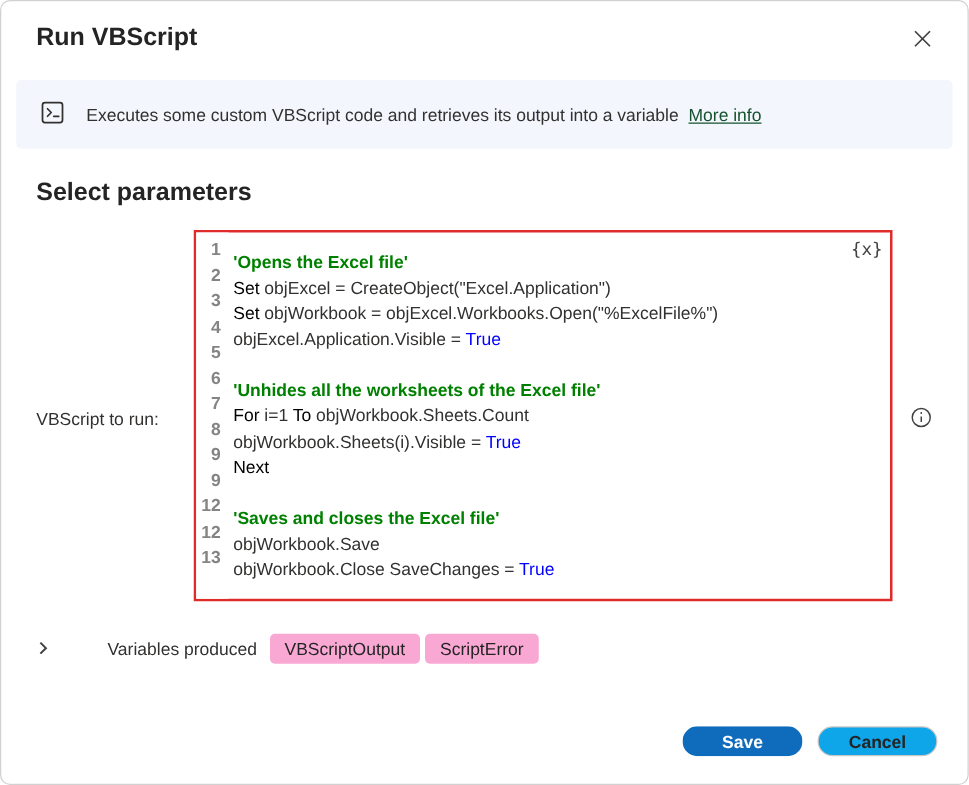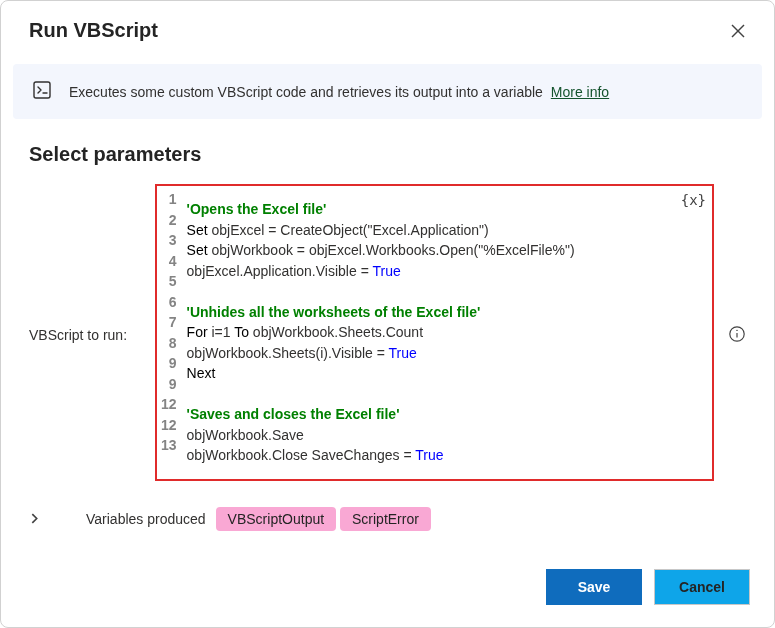--- a/index.html
+++ b/index.html
@@ -148,22 +148,22 @@
     }
     .footer {
       margin-top: auto;
       display: flex;
       justify-content: flex-end;
       gap: 12px;
       padding: 18px 24px 22px 24px;
     }
     .btn {
       min-width: 96px;
-      height: 36px;
-      border-radius: 0;
+      height: 24px;
+      border-radius: 12px;
       font-size: 14px;
       font-weight: 600;
       cursor: pointer;
       border: 1px solid transparent;
     }
     .btn-primary {
       background: #0f6cbd;
       color: #fff;
     }
     .btn-secondary {

